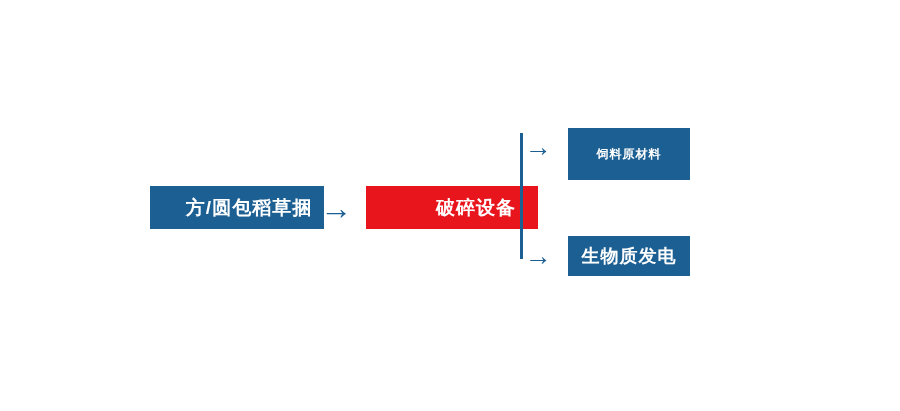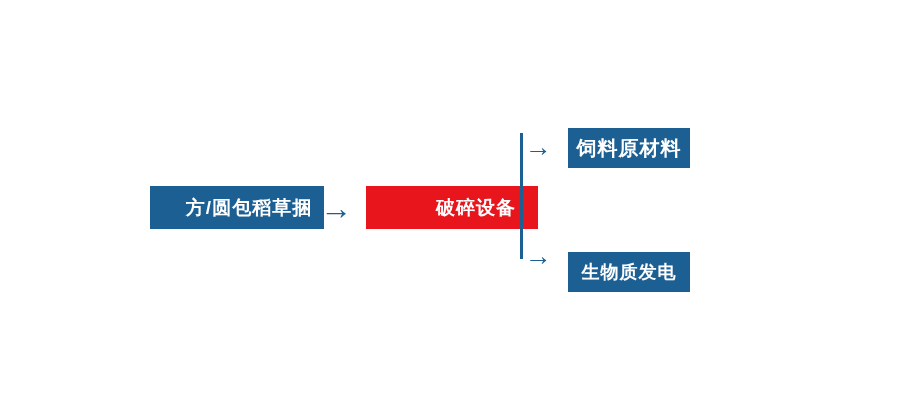--- a/index.html
+++ b/index.html
@@ -49,22 +49,22 @@
 
   
   #source-box   { left: 150px; top: 186px; width: 150px; height: 43px; padding-left: 24px; }
   #arrow-main   { left: 314px; top: 186px; width: 44px;  height: 43px; }
   #process-box  { left: 366px; top: 186px; width: 124px; height: 43px; padding-left: 48px; }
 
   #branch-vline { left: 520px; top: 133px; width: 3px;   height: 126px; }
   #arrow-top    { left: 521px; top: 132px; width: 34px;  height: 30px; }
   #arrow-bottom { left: 521px; top: 241px; width: 34px;  height: 30px; }
 
-  #output-top    { left: 568px; top: 128px; width: 122px; height: 40px; font-size: 20px; }
-  #output-bottom { left: 568px; top: 236px; width: 122px; height: 40px; font-size: 18px; margin-top: 16px; }
+  #output-top    { left: 568px; top: 128px; width: 122px; height: 52px; font-size: 12px; }
+  #output-bottom { left: 568px; top: 236px; width: 122px; height: 40px; font-size: 18px; }
 </style>
 </head>
 <body>
 
 <div class="canvas">
 
   <div id="source-box" class="node node-blue">
     <span>方/圆包稻草捆</span>
   </div>
 

